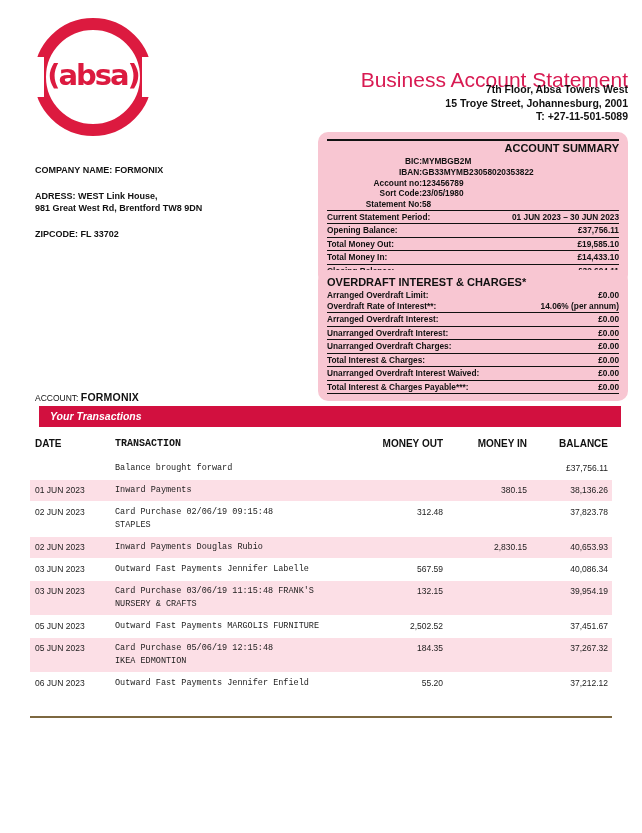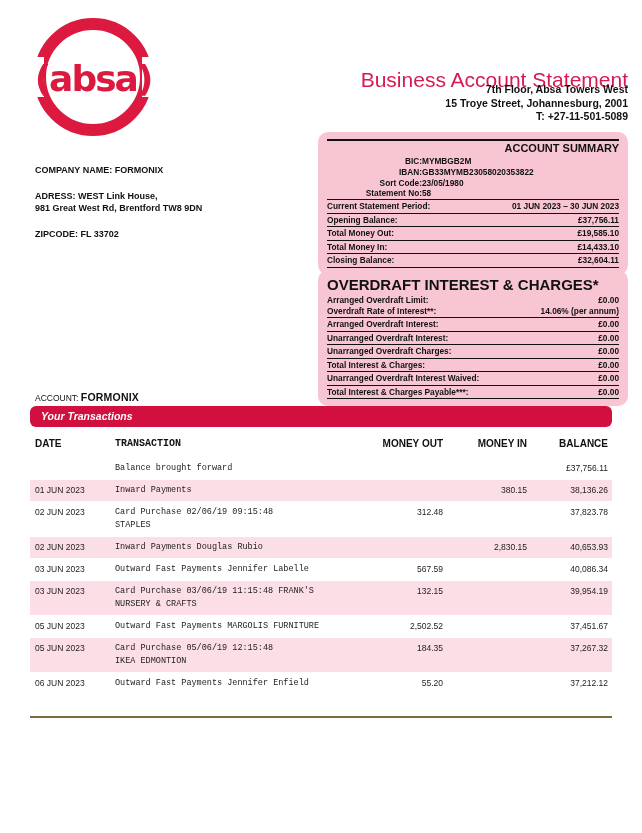--- a/index.html
+++ b/index.html
@@ -15,48 +15,48 @@
   html,body{background:#fff;}
   body{font-family:"Liberation Sans", sans-serif;color:var(--ink);}
   .page{position:relative;width:642px;height:833px;background:#fff;overflow:hidden;}
 
   
   .logo{position:absolute;left:28px;top:16px;width:130px;height:124px;}
   .ring{position:absolute;left:6px;top:2px;width:118px;height:118px;border:12px solid var(--red);border-radius:50%;}
   .gap{position:absolute;background:#fff;width:13px;height:40px;top:41px;}
   .gap-l{left:3px;} .gap-r{right:3px;}
   .logo-text{position:absolute;left:0;right:0;top:42px;text-align:center;font-weight:bold;
-    font-size:36px;color:var(--red);letter-spacing:-2px;font-family:"DejaVu Sans", sans-serif;}
+    font-size:29px;color:var(--red);letter-spacing:-2px;font-family:"DejaVu Sans", sans-serif;}
 
   
   .doc-title{position:absolute;top:36px;right:14px;font-size:21px;color:var(--title-pink);text-align:right;margin-top:32px;}
   .hq-address{position:absolute;top:83px;right:14px;text-align:right;font-size:10.5px;font-weight:bold;line-height:13.5px;}
 
   
   .company{position:absolute;left:35px;top:164px;font-size:9px;font-weight:bold;line-height:12px;}
   .company .gap-line{height:14px;}
 
   
   .pinkbox{position:absolute;left:318px;width:310px;background:var(--pink);border-radius:10px;padding:5px 9px 7px;}
   .box1{top:132px;text-align:right;}
   .box2{top:270px;}
   .box-topline{border-top:2px solid var(--ink);margin:2px 0 1px;}
   .box-title{font-size:11px;font-weight:bold;margin:1px 0 2px;}
-  .box-title.small{font-size:15px;margin:1px 0 1px;}
+  .box-title.small{font-size:11px;margin:1px 0 1px;}
   .info-row{display:flex;font-size:8.3px;font-weight:bold;line-height:10.8px;}
   .info-row .k{width:95px;flex:none;padding-left:24px;}
   .plain-row{display:flex;justify-content:space-between;font-size:8.3px;font-weight:bold;line-height:10.5px;padding:0.5px 0;}
   .lined-row{display:flex;justify-content:space-between;font-size:8.3px;font-weight:bold;line-height:10.5px;border-top:1.6px solid var(--ink);padding:1px 0;}
   .lined-host .lined-row:last-child{border-bottom:1.6px solid var(--ink);}
 
   
   .account-line{position:absolute;left:35px;top:391px;font-size:8.5px;}
   .account-line b{font-size:10.5px;letter-spacing:0.2px;}
-  .banner{position:absolute;left:30px;top:406px;width:582px;height:21px;background:var(--banner-red);
-    border-radius:6px;color:#fff;font-size:10.5px;font-weight:bold;font-style:italic;line-height:21px;padding-left:11px;}
+  .banner{position:absolute;left:39px;top:406px;width:582px;height:21px;background:var(--banner-red);
+    border-radius:0;color:#fff;font-size:10.5px;font-weight:bold;font-style:italic;line-height:21px;padding-left:11px;}
   .ttable{position:absolute;left:30px;top:431px;width:582px;}
   .t-head{display:flex;font-size:10px;font-weight:bold;padding:7px 4px 9px 5px;}
   .t-body{border-bottom:2px solid var(--brown);padding-bottom:21px;}
   .t-row{display:flex;padding:5px 4px 5px 5px;margin-bottom:1px;font-size:8.5px;color:#1c1c1c;line-height:11px;}
   .t-row.pink{background:var(--rowpink);}
   .c-date{width:80px;flex:none;}
   .c-tx{width:250px;flex:none;font-family:Liberation Mono, monospace;}
   .c-out{width:78px;flex:none;}
   .c-in{width:84px;flex:none;}
   .c-bal{width:81px;flex:none;}
@@ -98,20 +98,24 @@
   <div class="info-row">
     <span class="k">BIC:</span>
     <span class="v">MYMBGB2M</span>
   </div>
 
   <div class="info-row">
     <span class="k">IBAN:</span>
     <span class="v">GB33MYMB23058020353822</span>
   </div>
 
+  <div class="info-row">
+    <span class="k">Account no:</span>
+    <span class="v">123456789</span>
+  </div>
 
   <div class="info-row">
     <span class="k">Sort Code:</span>
     <span class="v">23/05/1980</span>
   </div>
 
   <div class="info-row">
     <span class="k">Statement No:</span>
     <span class="v">58</span>
   </div>

